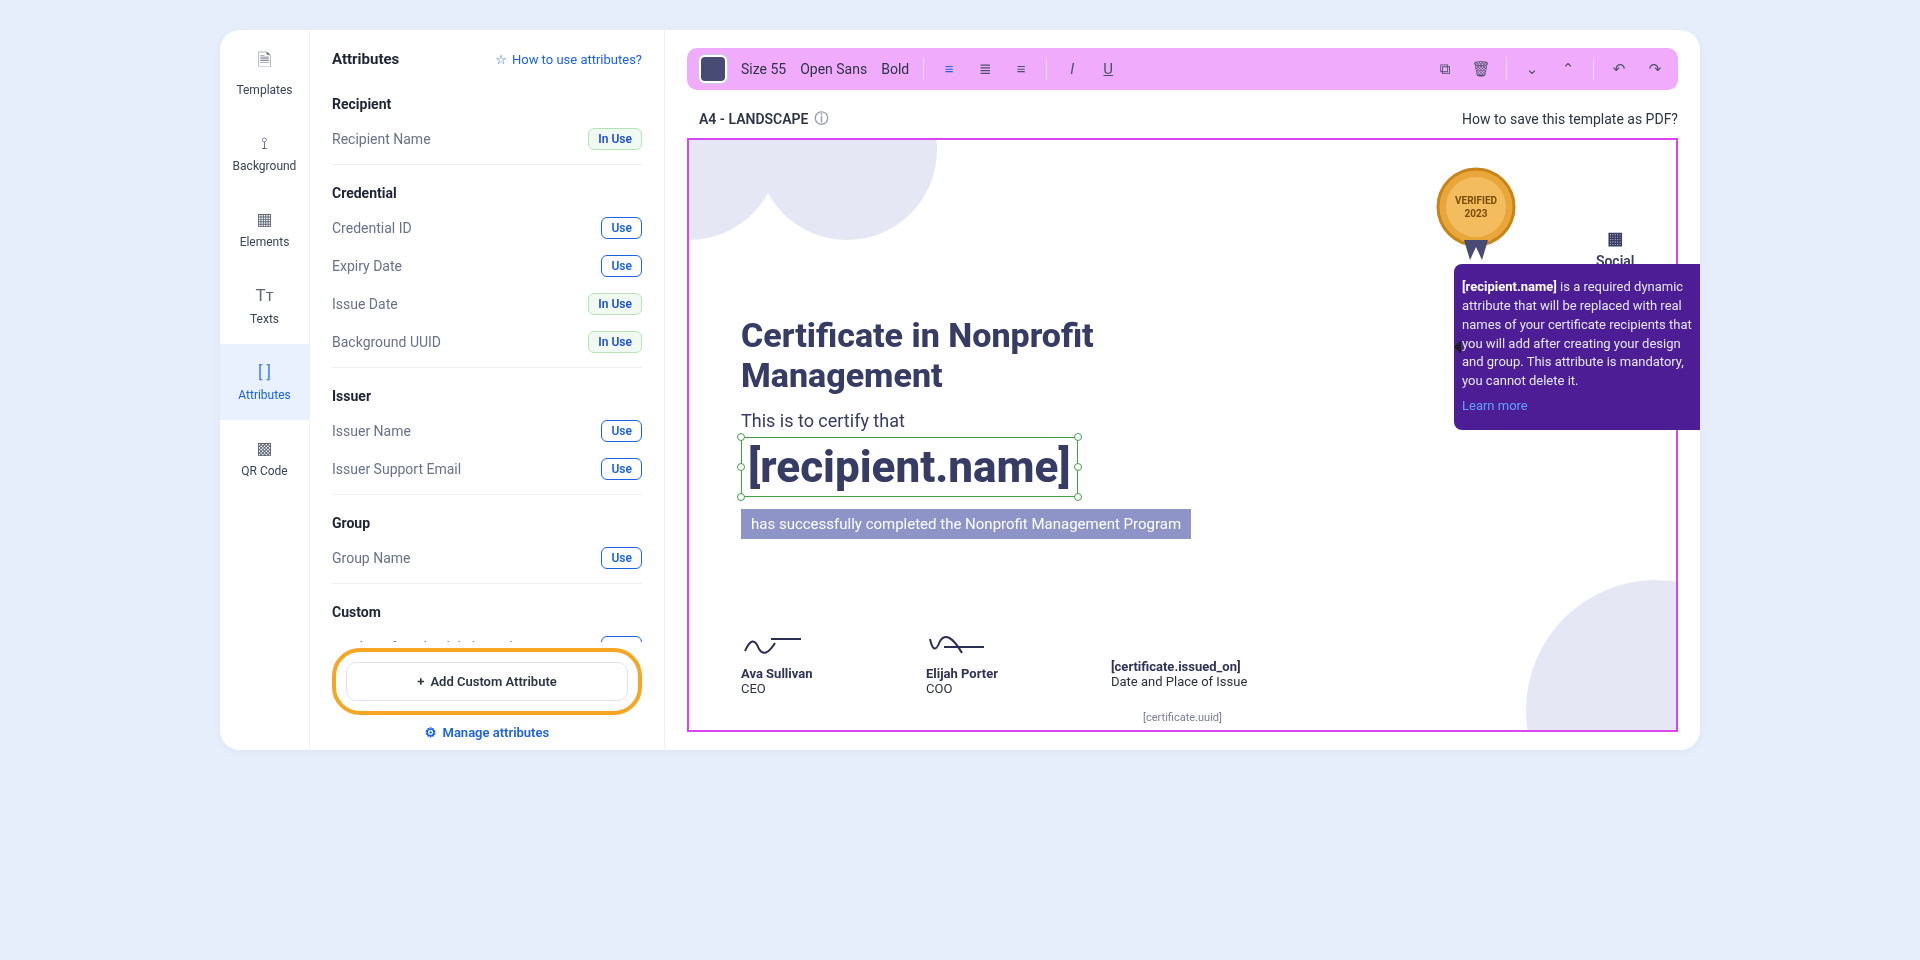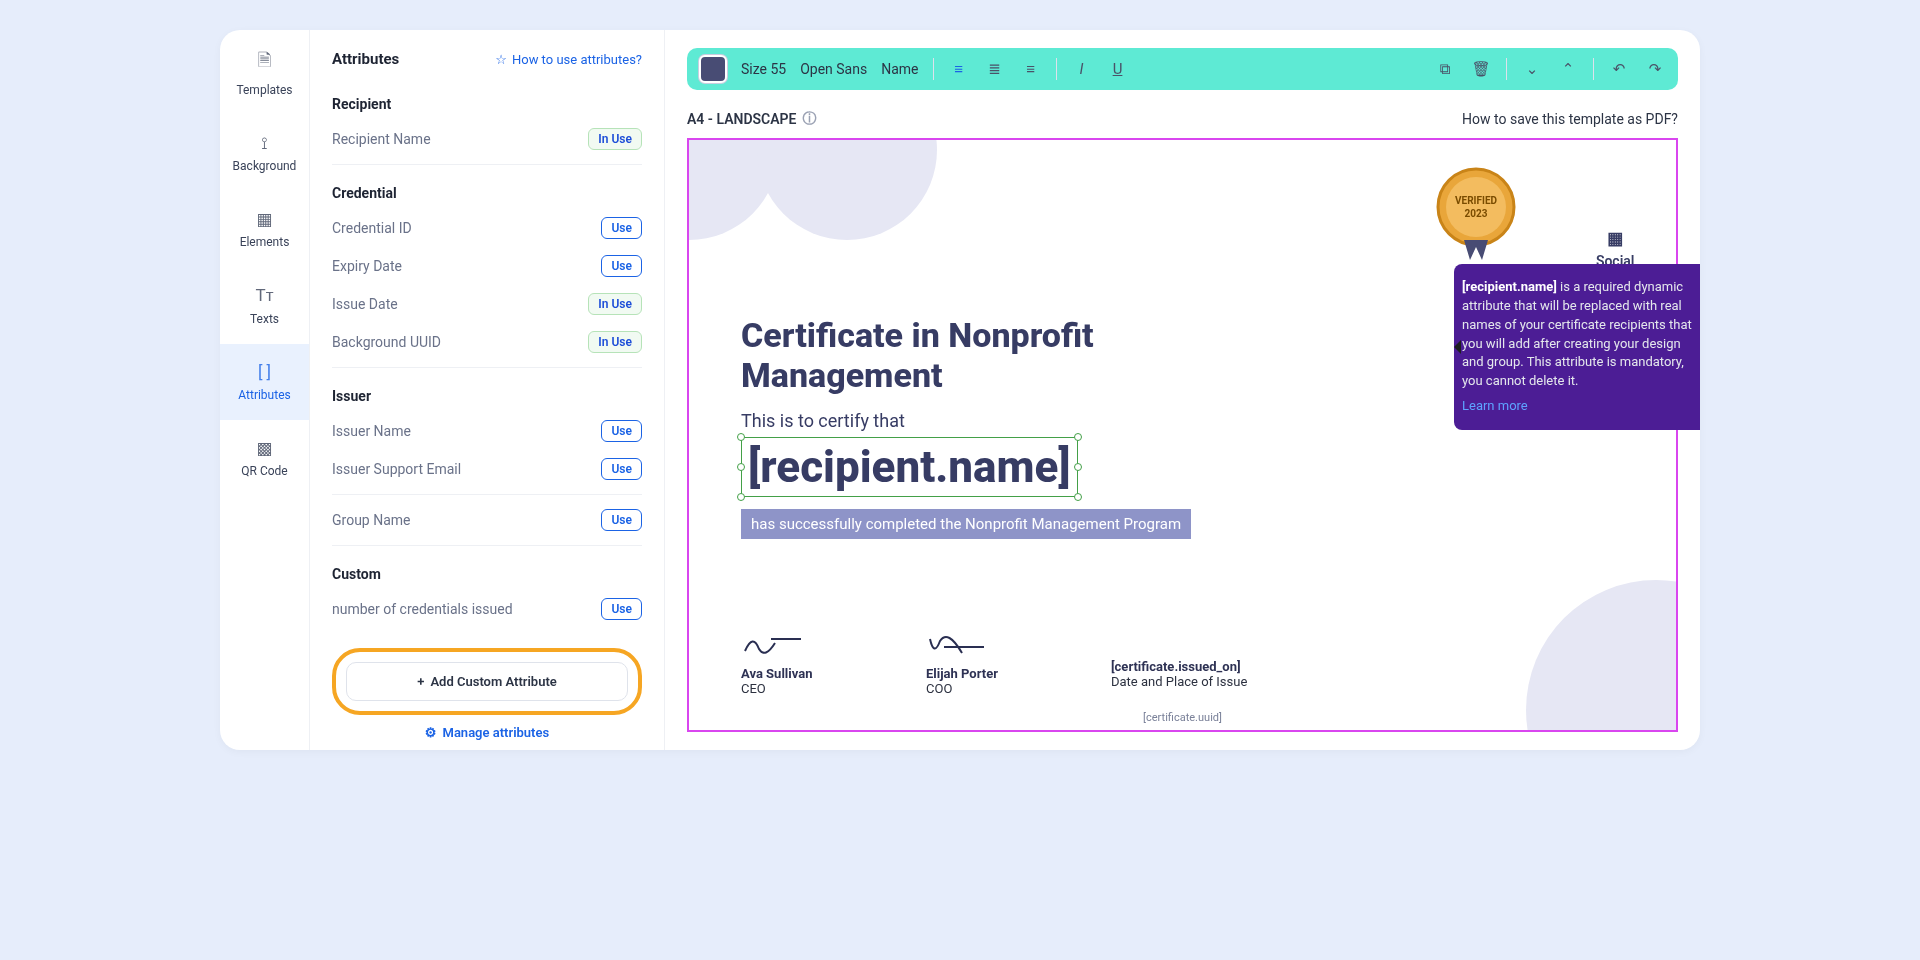--- a/index.html
+++ b/index.html
@@ -84,35 +84,35 @@
 }
 .editor {
   flex: 1;
   display: flex;
   flex-direction: column;
   padding: 18px 22px;
   position: relative;
 }
 .toolbar {
   display: flex; align-items: center; gap: 14px;
-  background: #5eead4;
+  background: #f0abfc;
   border-radius: 10px;
   padding: 7px 12px;
   margin-bottom: 20px;
 }
 .tool-swatch { width: 28px; height: 28px; border-radius: 6px; background: #484C74; border: 2px solid #fff; box-shadow: 0 0 0 1px #c9cde0; }
 .tool-text { font-size: 14px; color: #2c3445; }
 .tool-sep { width: 1px; height: 22px; background: #dde1ec; }
 .tool-icon { font-size: 15px; color: #4a5268; width: 22px; text-align: center; cursor: pointer; }
 .tool-spacer { flex: 1; }
 .canvas-head {
   display: flex; justify-content: space-between; align-items: center;
   margin-bottom: 10px;
 }
-.canvas-label { font-size: 14px; color: #2c3445; font-weight: 600; display: flex; align-items: center; gap: 6px; }
+.canvas-label { font-size: 14px; color: #2c3445; font-weight: 600; display: flex; align-items: center; gap: 6px; margin-left: 12px; }
 .canvas-link { font-size: 14px; color: #2c3445; }
 .canvas {
   flex: 1; border: 2px solid #d946ef;
   position: relative; overflow: hidden;
   background: #fff;
 }
 .deco-circle { position: absolute; width: 180px; height: 180px; border-radius: 50%; }
 .d1 { left: -90px; top: -80px; background: #E6E7F4; }
 .d2 { left: 68px; top: -80px; background: #E6E7F4; }
 .d3 { right: -110px; bottom: -110px; width: 260px; height: 260px; background: #E6E7F4; }
@@ -247,20 +247,21 @@
       <div class="attr-row">
         <span class="attr-name">Issuer Name</span>
         <span class="pill pill-use">Use</span>
       </div>
       <div class="attr-row">
         <span class="attr-name">Issuer Support Email</span>
         <span class="pill pill-use">Use</span>
       </div>
       <div class="divider"></div>
 
+      <div class="section-label">Group</div>
       <div class="attr-row">
         <span class="attr-name">Group Name</span>
         <span class="pill pill-use">Use</span>
       </div>
       <div class="divider"></div>
 
       <div class="section-label">Custom</div>
       <div class="attr-row">
         <span class="attr-name">number of credentials issued</span>
         <span class="pill pill-use">Use</span>
@@ -277,21 +278,21 @@
       <span>⚙</span>
       <span>Manage attributes</span>
     </div>
   </div>
 
   <div class="editor">
     <div class="toolbar">
       <div class="tool-swatch"></div>
       <span class="tool-text">Size 55</span>
       <span class="tool-text">Open Sans</span>
-      <span class="tool-text">Name</span>
+      <span class="tool-text">Bold</span>
       <div class="tool-sep"></div>
       <span class="tool-icon" style="color:#1B63E5;">≡</span>
       <span class="tool-icon">≣</span>
       <span class="tool-icon">≡</span>
       <div class="tool-sep"></div>
       <span class="tool-icon" style="font-style:italic;">I</span>
       <span class="tool-icon" style="text-decoration:underline;">U</span>
       <div class="tool-spacer"></div>
       <span class="tool-icon">⧉</span>
       <span class="tool-icon">🗑</span>

